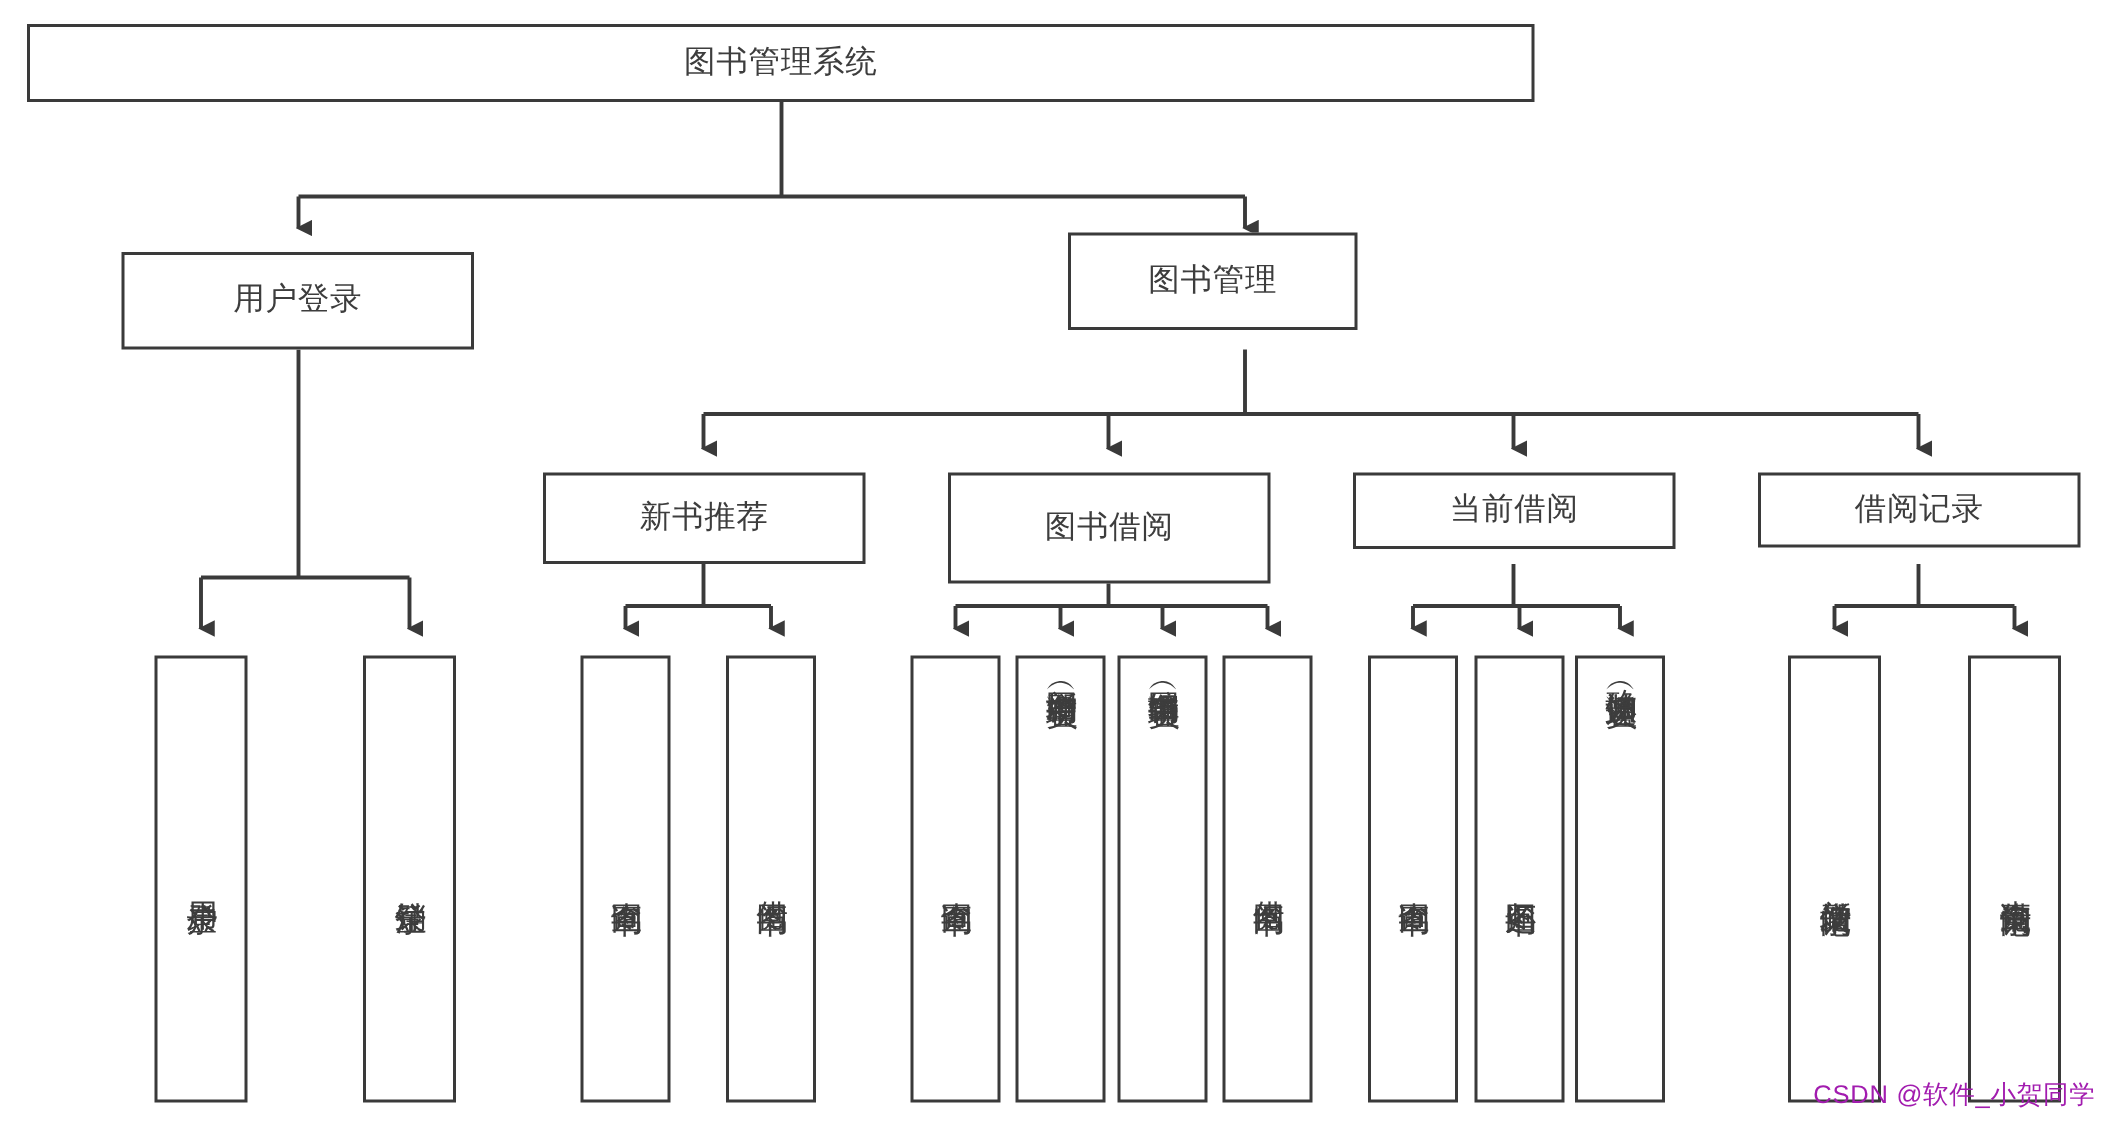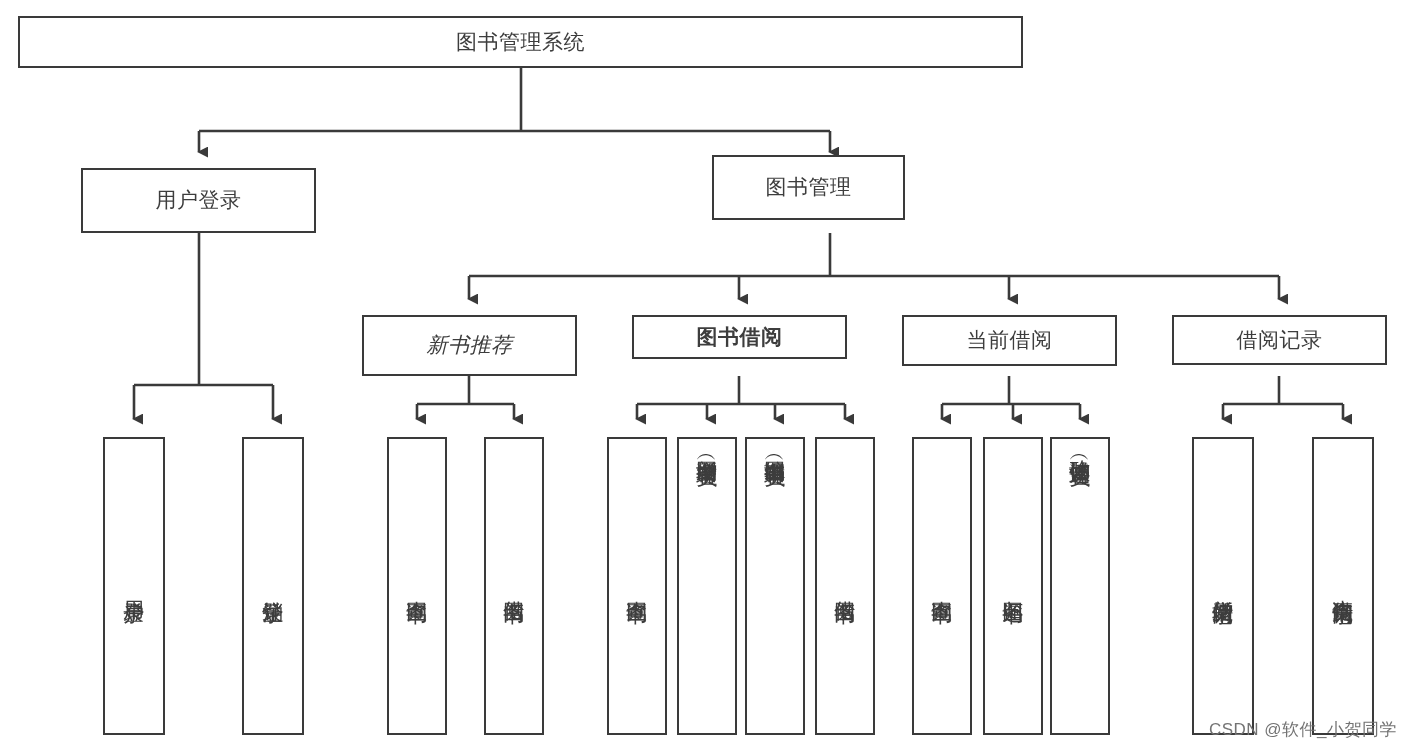--- a/index.html
+++ b/index.html
@@ -73,21 +73,21 @@
     justify-content: center;
   }
   .leaf.top-text .leaf-inner { align-items: flex-start; padding-top: 4px; }
 
   
   #watermark {
     position: absolute;
     right: 8px;
     bottom: 6px;
     font-size: 17px;
-    color: #737373;
+    color: #a21caf;
     letter-spacing: 0.5px;
     white-space: nowrap;
     pointer-events: none;
     user-select: none;
   }
 </style>
 </head>
 <body>
 
 <div id="canvas">
@@ -160,24 +160,24 @@
   <div id="nodes-layer">
       <div class="node root" style="left: 18px; top: 16px; width: 1005px; height: 52px;">
         <span class="node-label">图书管理系统</span>
       </div>
       <div class="node level2" style="left: 81px; top: 168px; width: 235px; height: 65px;">
         <span class="node-label">用户登录</span>
       </div>
       <div class="node level2" style="left: 712px; top: 155px; width: 193px; height: 65px;">
         <span class="node-label">图书管理</span>
       </div>
-      <div class="node level3" style="left: 362px; top: 315px; width: 215px; height: 61px; font-style: italic;">
+      <div class="node level3" style="left: 362px; top: 315px; width: 215px; height: 61px;">
         <span class="node-label">新书推荐</span>
       </div>
-      <div class="node level3" style="left: 632px; top: 315px; width: 215px; height: 44px; font-weight: bold;">
+      <div class="node level3" style="left: 632px; top: 315px; width: 215px; height: 74px;">
         <span class="node-label">图书借阅</span>
       </div>
       <div class="node level3" style="left: 902px; top: 315px; width: 215px; height: 51px;">
         <span class="node-label">当前借阅</span>
       </div>
       <div class="node level3" style="left: 1172px; top: 315px; width: 215px; height: 50px;">
         <span class="node-label">借阅记录</span>
       </div>
       <div class="node level4 leaf center-text" style="left: 103px; top: 437px; width: 62px; height: 298px;">
         <div class="leaf-inner">

